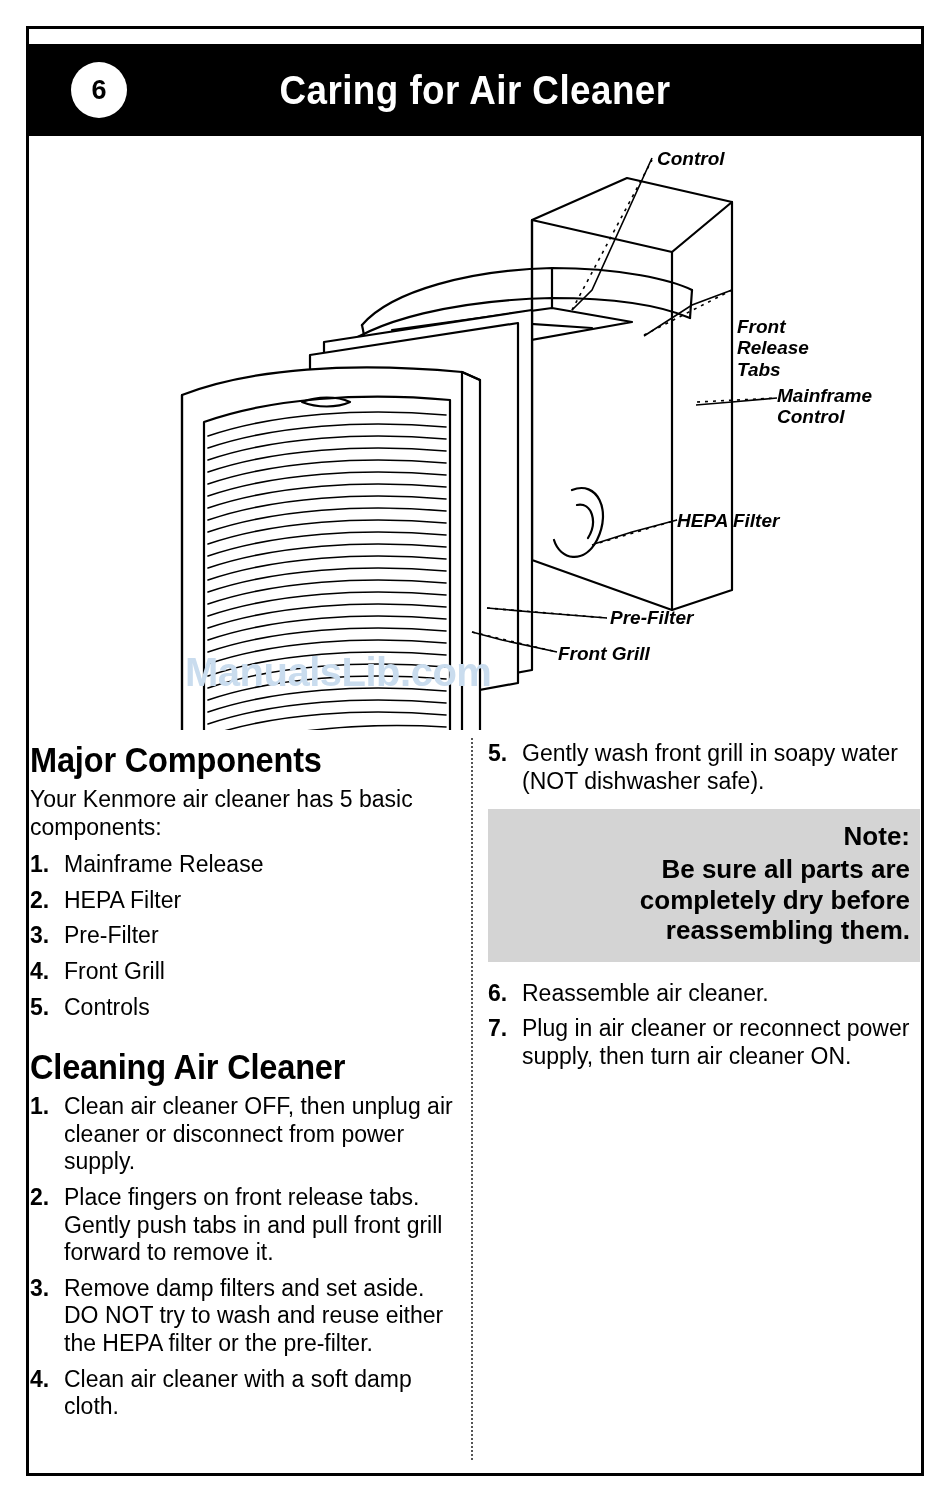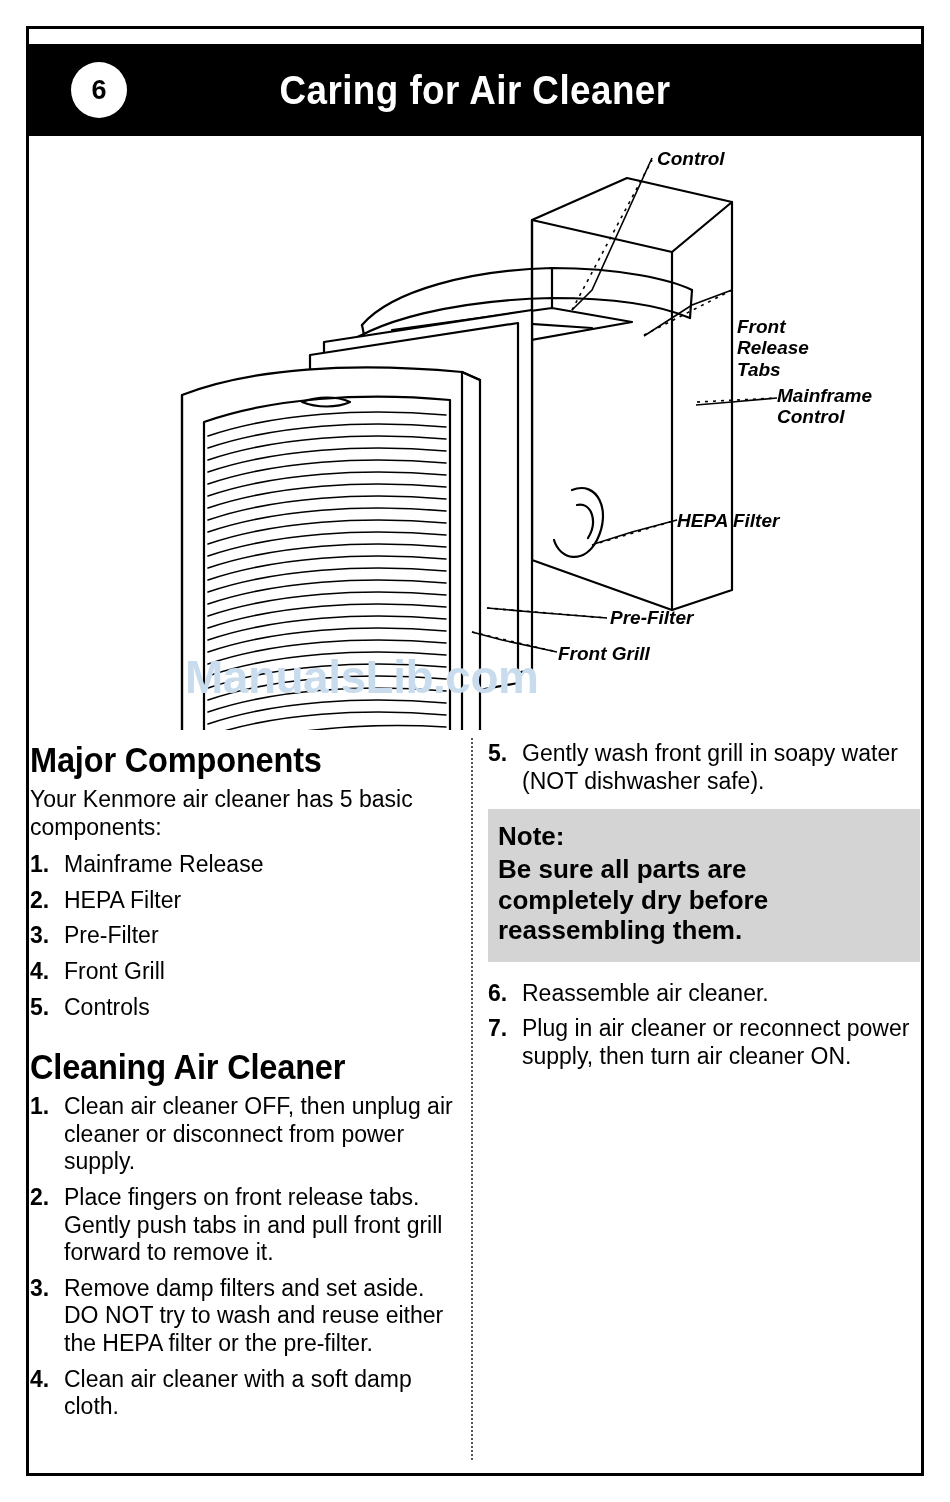--- a/index.html
+++ b/index.html
@@ -87,21 +87,21 @@
   .c-front-tabs{ left: 705px; top: 132px; margin-top: 44px; }
   .c-mainframe { left: 745px; top: 245px; }
   .c-hepa      { left: 645px; top: 370px; }
   .c-prefilter { left: 578px; top: 467px; }
   .c-frontgrill{ left: 526px; top: 503px; }
 
   .watermark {
     position: absolute;
     left: 185px;
     top: 650px;
-    font-size: 46px;
+    font-size: 40px;
     font-weight: bold;
     color: #c9dcee;
     font-family: "Liberation Sans", sans-serif;
     letter-spacing: -0.5px;
   }
 
   
   .divider {
     position: absolute;
     left: 471px;
@@ -155,21 +155,21 @@
   .cleaning-list li { margin-bottom: 14px; }
 
   h2.cleaning-title {
     margin-top: 26px;
   }
 
   .note-box {
     background: #d4d4d4;
     margin: 14px 0 18px 0;
     padding: 12px 10px 16px 10px;
-    text-align: left;
+    text-align: right;
     font-weight: bold;
     font-size: 26px;
     line-height: 1.18;
     color: #000;
   }
   .note-box .note-label {
     display: block;
     font-size: 26px;
     margin-bottom: 2px;
   }

